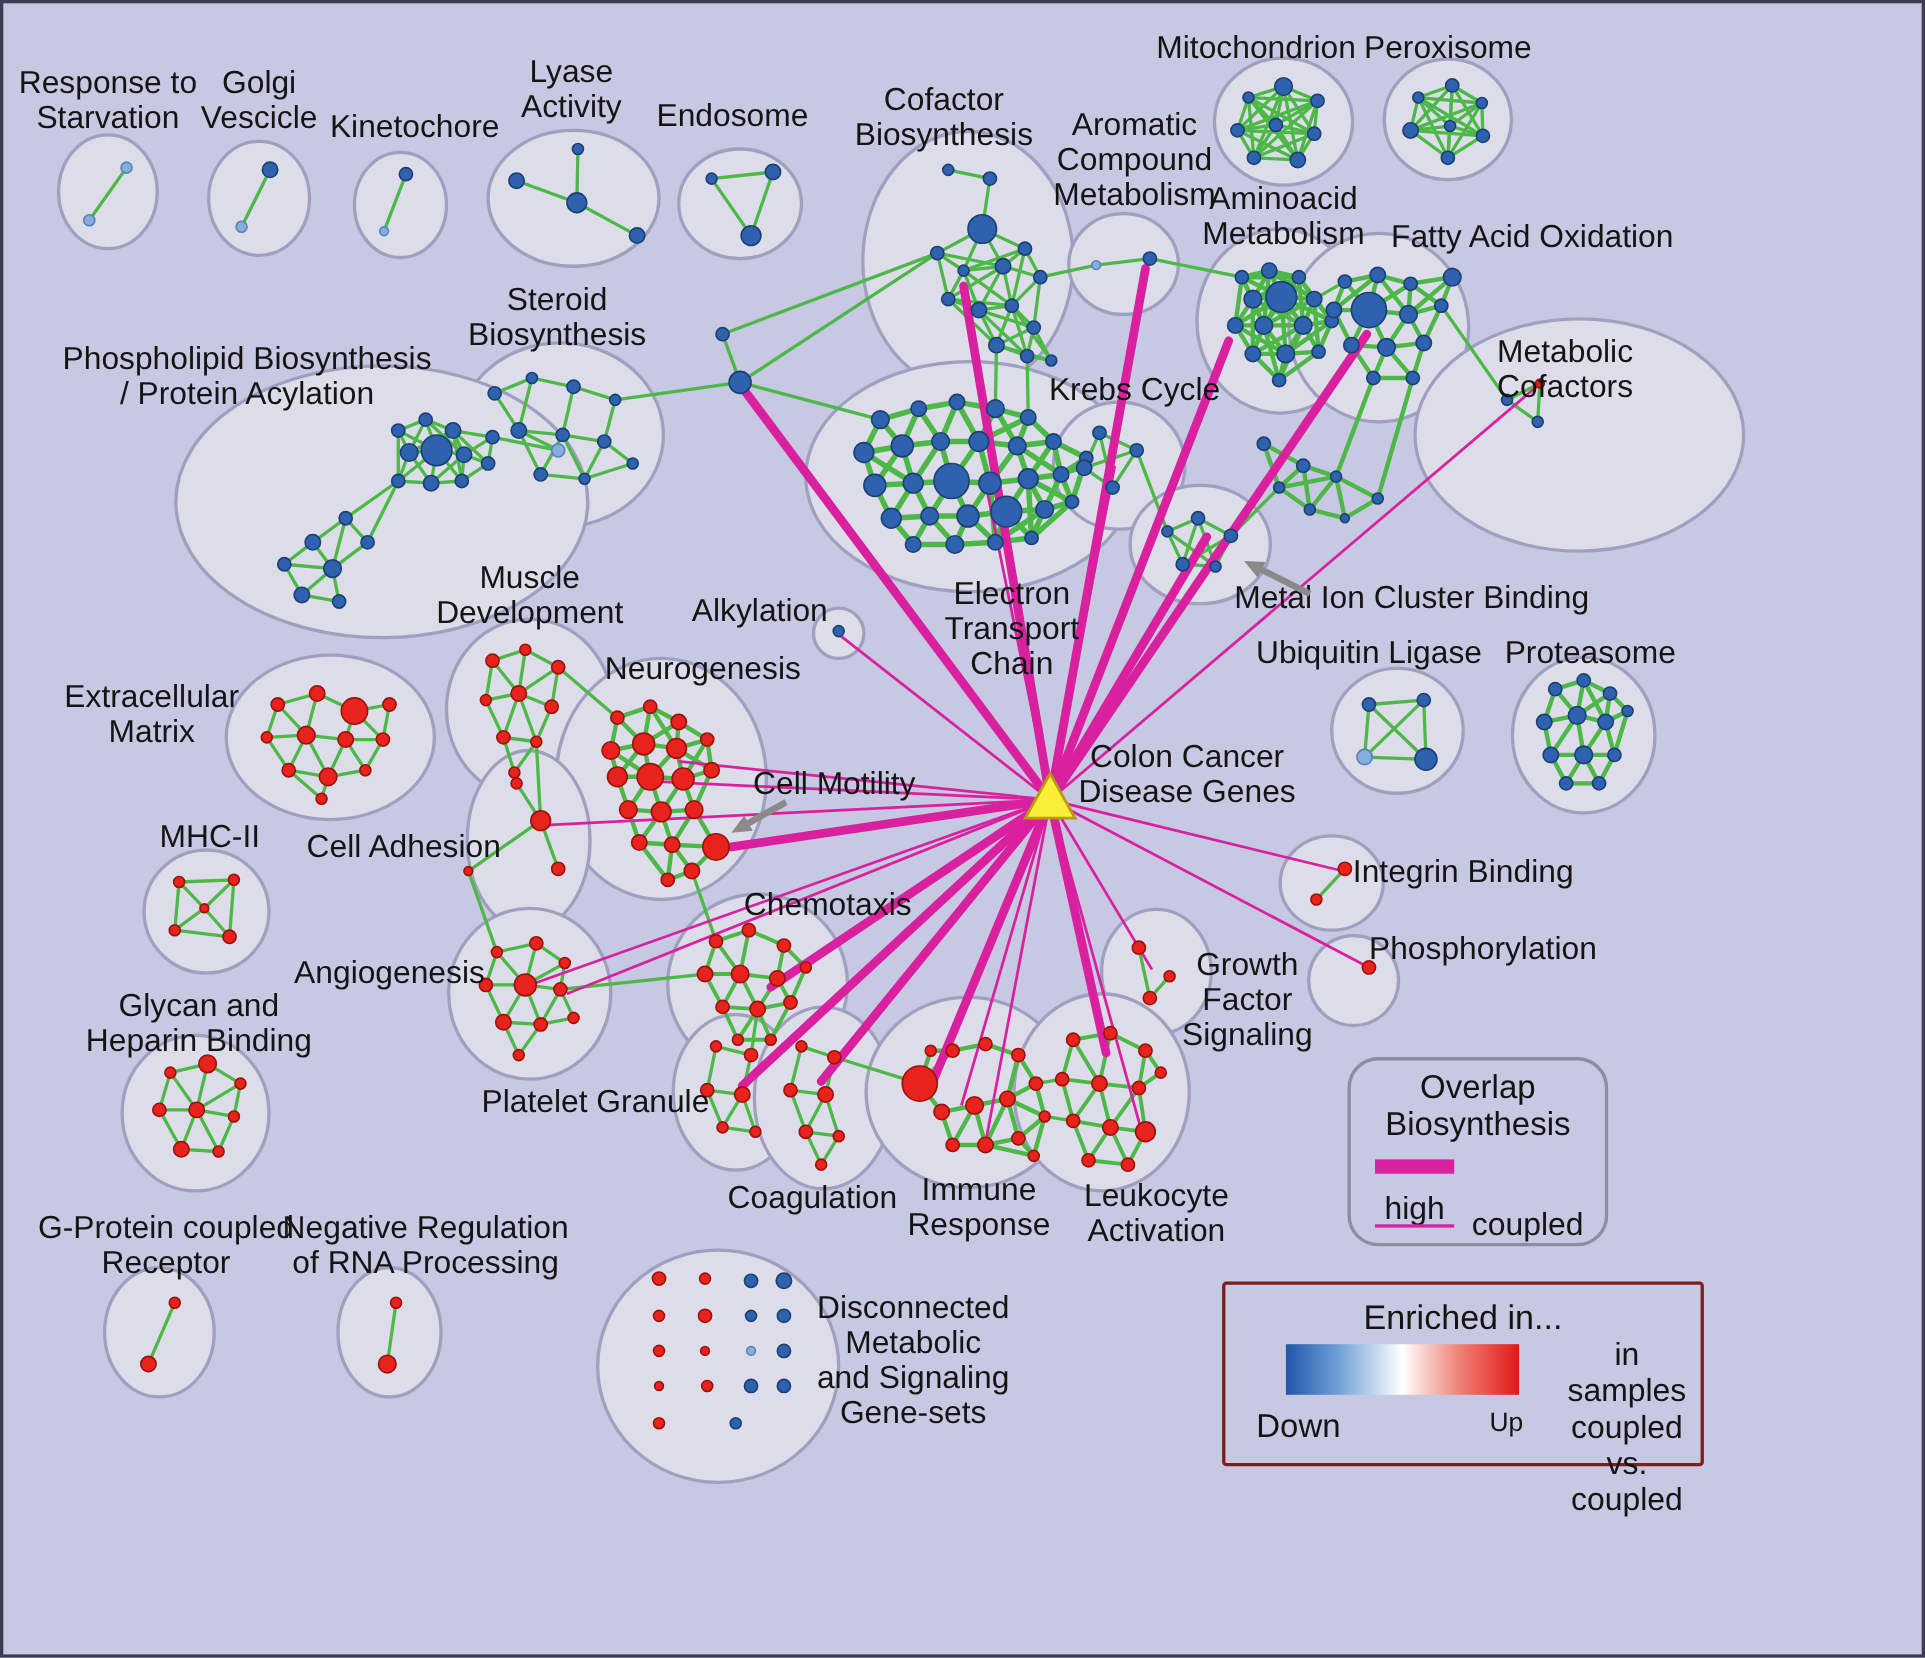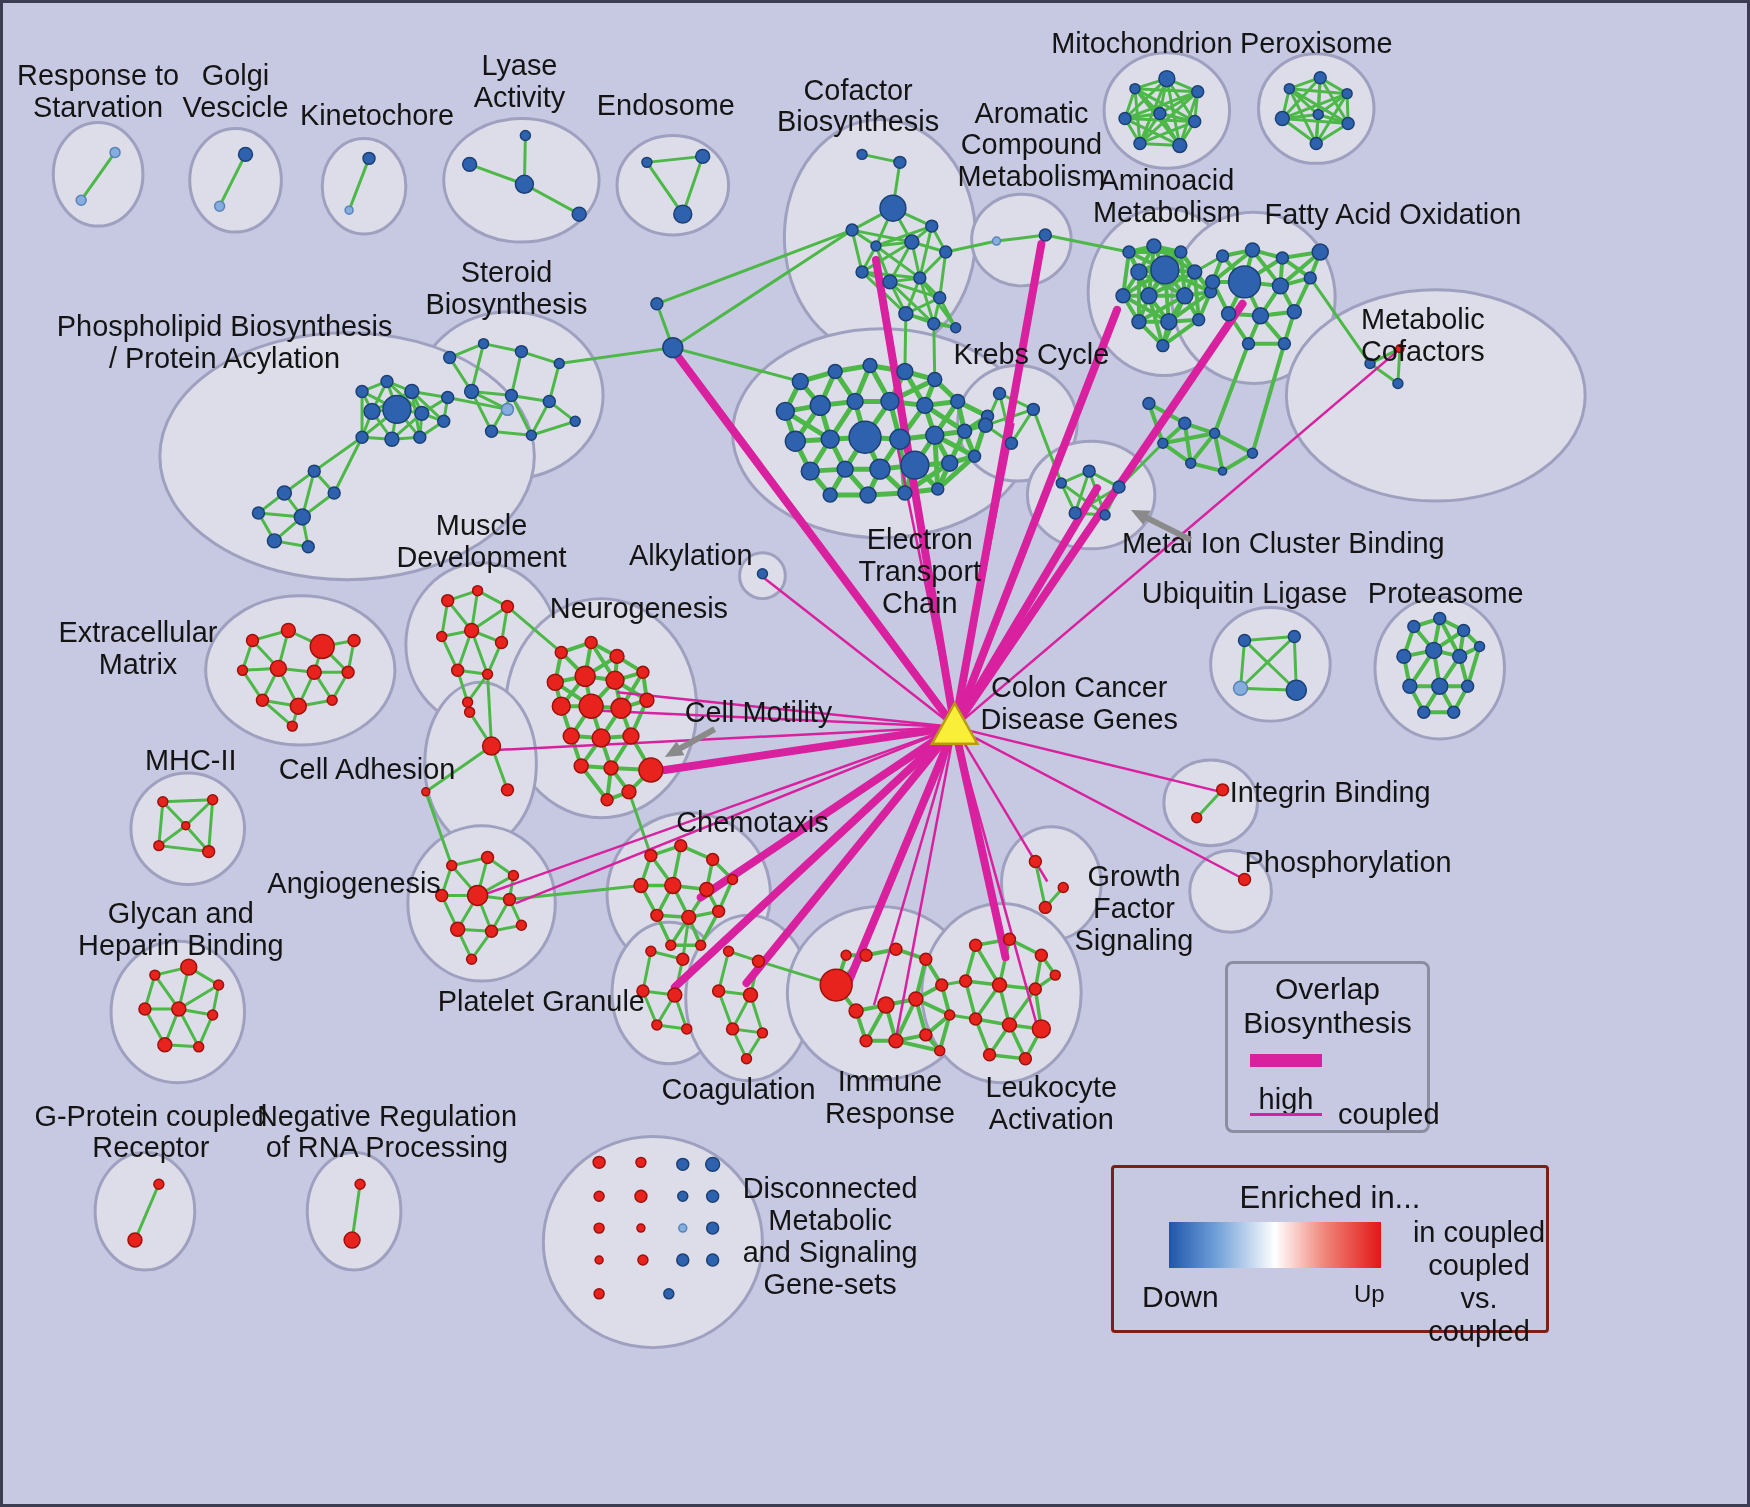--- a/index.html
+++ b/index.html
@@ -1,21 +1,21 @@
 <!DOCTYPE html>
 <html><head>
 <meta charset="utf-8">
 <style>
   html,body{margin:0;padding:0;background:#9a9ab5;}
   #figure{position:relative;width:1750px;height:1507px;box-sizing:border-box;border:3px solid #3c3c52;overflow:hidden;}
   #network-svg{position:absolute;left:0;top:0;width:100%;height:100%;}
   .net-label{font-family:"Liberation Sans",sans-serif;font-size:29px;fill:#141414;}
   .legend{position:absolute;box-sizing:border-box;font-family:"Liberation Sans",sans-serif;color:#141414;}
   
-  .overlap-box{left:1222px;top:958px;width:205px;height:172px;border:3px solid #8d8da2;border-radius:8px;}
+  .overlap-box{left:1222px;top:958px;width:237px;height:172px;border:3px solid #8d8da2;border-radius:28px;}
   .ov-title{position:absolute;top:8px;left:0;width:100%;text-align:center;font-size:30px;line-height:34px;}
   .ov-row{position:absolute;left:22px;display:flex;align-items:center;gap:16px;font-size:29px;}
   .ov-row-high{top:90px;flex-direction:column;}
   .ov-row-mod{top:134px;}
   .line-high{width:72px;height:13px;background:#d9219f;}
   .line-mod{width:72px;height:3px;background:#d9219f;}
   
   .enriched-box{left:1108px;top:1162px;width:438px;height:168px;border:3px solid #7f1d1d;border-radius:4px;}
   .enr-title{position:absolute;top:12px;left:0;width:100%;text-align:center;font-size:31px;}
   .gradient{position:absolute;left:55px;top:54px;width:212px;height:46px;
@@ -1093,18 +1093,18 @@
       <span>coupled</span>
     </div>
   </div>
 
   <div class="legend enriched-box">
     <div class="enr-title">Enriched in...</div>
     <div class="gradient"></div>
     <div class="lab-down">Down</div>
     <div class="lab-up">Up</div>
     <div class="enr-note">
-      <div>in coupled</div>
+      <div>in samples</div>
       <div>coupled</div>
       <div>vs. coupled</div>
     </div>
   </div>
 </div>
 
 </body></html>

